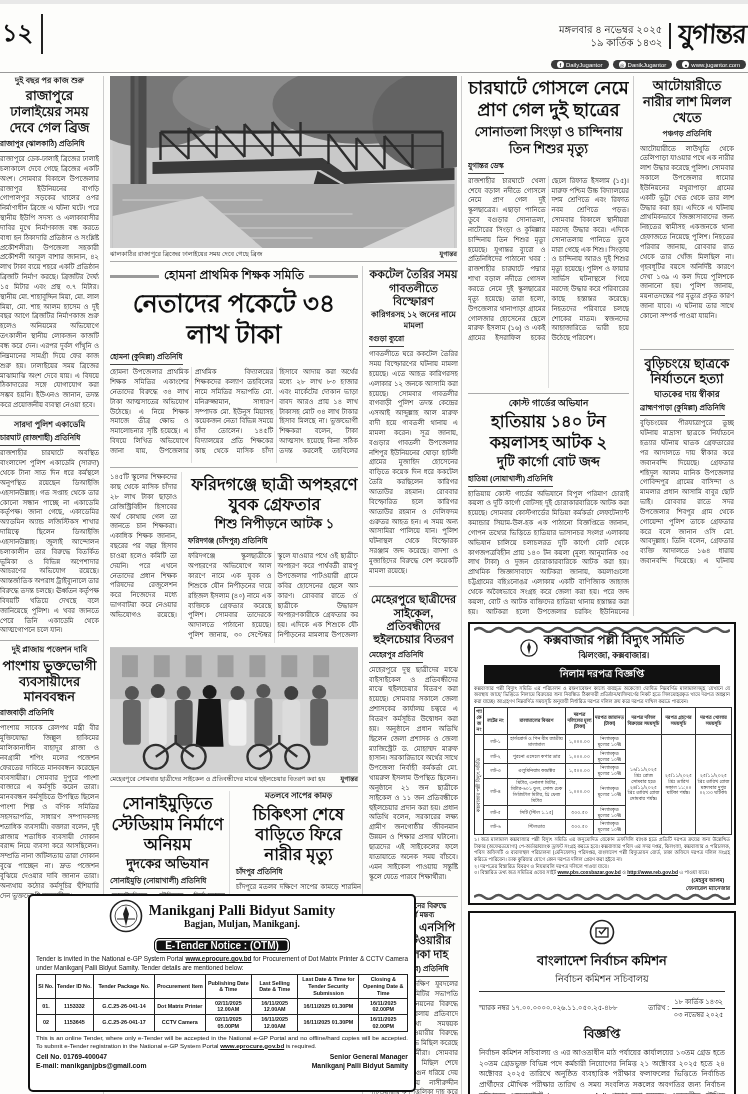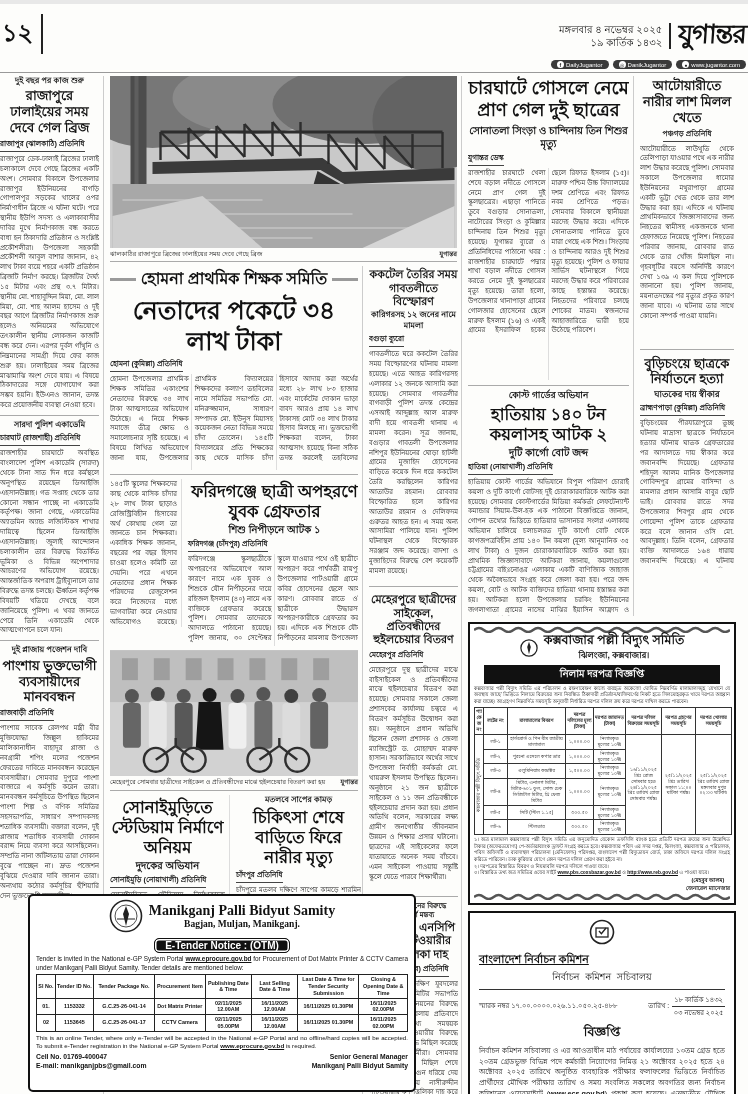--- a/index.html
+++ b/index.html
@@ -24,28 +24,28 @@
   
   .main { display:grid; grid-template-columns:104px 352px 268px; gap:0 6px; margin-top:3px; height:1032px; }
   .rail-l { border-right:1px solid #ccc; padding-right:4px; overflow:hidden; }
   .midzone { border-right:1px solid #ccc; padding-right:4px; overflow:hidden; }
   .rightzone { overflow:hidden; }
 
   
   .art { overflow:hidden; }
   .art + .art { border-top:1px solid #aaa; margin-top:5px; padding-top:4px; }
   .kicker { font-size:8px; font-weight:bold; text-align:center; line-height:1.3; }
-  .kicker-rule { display:flex; align-items:center; gap:5px; font-size:16px; font-weight:bold; }
+  .kicker-rule { display:flex; align-items:center; gap:5px; font-size:12px; font-weight:bold; }
   .kicker-rule::before,.kicker-rule::after { content:""; flex:1; height:3px; background:#9a9a9a; }
   .hx { font-weight:bold; text-align:center; line-height:1.22; margin:2px 0; }
   .h-xl { font-size:25px; }
   .h-lg { font-size:16.5px; }
   .h-md { font-size:13px; }
   .h-sm { font-size:11px; }
-  .subhead { font-size:10px; font-weight:bold; text-align:center; line-height:1.3; margin-bottom:2px; }
+  .subhead { font-size:13px; font-weight:bold; text-align:center; line-height:1.3; margin-bottom:2px; }
   .byline { font-size:7.3px; font-weight:bold; margin:2px 0 2px; border-bottom:1px solid #444; padding-bottom:1px; display:block; width:fit-content; }
   .byline.ctr { margin:2px auto; text-align:center; }
   .bt { font-size:6.8px; line-height:1.45; text-align:justify; }
   .cols2 { column-count:2; column-gap:6px; column-rule:1px solid #ddd; }
   .cols3 { column-count:3; column-gap:6px; column-rule:1px solid #ddd; }
 
   
   .photo { width:100%; display:block; background:#cfcfcf; }
   .caption { display:flex; justify-content:space-between; gap:6px; font-size:6.3px; line-height:1.3; padding:2px 0 3px; border-bottom:1px solid #aaa; margin-bottom:4px; }
   .credit { font-weight:bold; white-space:nowrap; }
@@ -72,22 +72,22 @@
   table.ctb th, table.ctb td { border:0.5px solid #333; font-size:4.7px; line-height:1.25; text-align:center; padding:1px; vertical-align:middle; word-break:break-word; }
   table.ctb th { font-weight:bold; }
   .vtxt { writing-mode:vertical-rl; transform:rotate(180deg); font-size:4.8px; white-space:nowrap; margin:auto; }
   .coxs-notes { font-size:4.9px; line-height:1.35; text-align:justify; margin-top:2px; }
   .coxs-sig { display:flex; justify-content:flex-end; }
   .coxs-sig div { font-size:5.5px; font-weight:bold; text-align:center; }
   a.lnk { color:#111; font-weight:bold; text-decoration:underline; cursor:pointer; }
 
   
   .ec { border:2px solid #111; margin-top:6px; padding:6px 9px 4px; background:#fff; }
-  .ec-org { font-size:11px; font-weight:bold; text-align:left; margin-top:2px;text-decoration:underline; }
-  .ec-sec { font-size:9.5px; text-align:center; border-bottom:1px solid #333; padding-bottom:4px; margin-bottom:4px;font-family:Liberation Mono, monospace; }
+  .ec-org { font-size:13px; font-weight:bold; text-align:center; margin-top:2px; }
+  .ec-sec { font-size:9.5px; text-align:center; border-bottom:1px solid #333; padding-bottom:4px; margin-bottom:4px; }
   .ec-memo { display:flex; justify-content:space-between; align-items:center; font-size:6.8px; }
   .ec-date { display:flex; gap:3px; align-items:center; }
   .ec-frac { text-align:center; }
   .ec-frac .top { border-bottom:1px solid #333; display:block; padding:0 2px; }
   .ec-title { font-size:12.5px; font-weight:bold; text-align:center; margin:4px 0 3px; }
   .ec-para { font-size:7.2px; line-height:1.5; text-align:justify; margin-bottom:4px; }
 
   
   .mnk { position:absolute; left:28px; top:890px; width:388px; height:198px; background:#fff; border:2px solid #111; border-radius:5px; box-shadow:0 0 0 1px #fff inset; padding:3px 6px; }
   .mnk-head { display:flex; align-items:center; gap:6px; justify-content:center; }

